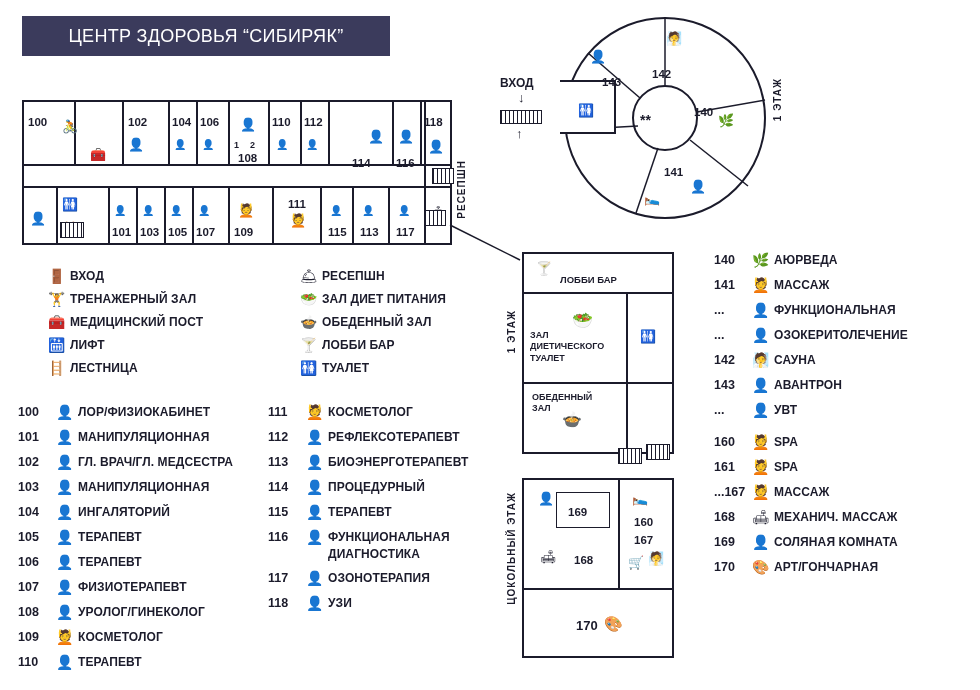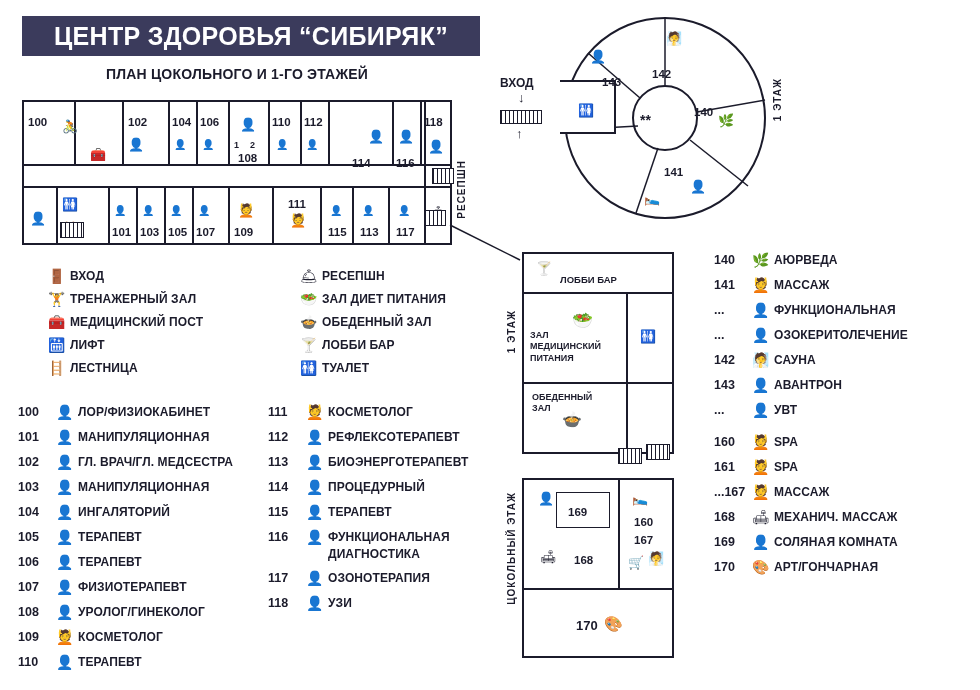--- a/index.html
+++ b/index.html
@@ -8,24 +8,24 @@
     background:#ffffff;
     font-family:"Liberation Sans", sans-serif;
     color:#1b1b2b;
     position:relative;
     overflow:hidden;
   }
   .root{position:relative;width:980px;height:690px;}
 
   
   .title-bar{
-    position:absolute;left:22px;top:16px;width:458px;height:40px;
+    position:absolute;left:22px;top:16px;width:368px;height:40px;
     background:#3b3b5c;color:#fff;
     display:flex;align-items:center;justify-content:center;
-    font-size:25px;font-weight:bold;letter-spacing:.3px;
+    font-size:18px;font-weight:normal;letter-spacing:.3px;
   }
   .subtitle{
     position:absolute;left:22px;top:66px;width:430px;
     text-align:center;font-size:14px;font-weight:bold;letter-spacing:.2px;
   }
 
   
   .plan{position:absolute;border:2px solid #1b1b2b;box-sizing:border-box;background:#fff;}
   .cellline{position:absolute;background:#1b1b2b;}
   .vline{width:1.5px;}
@@ -58,21 +58,20 @@
     background:repeating-linear-gradient(90deg,#1b1b2b 0 1.5px,#fff 1.5px 4px);
   }
   .arrow{position:absolute;font-size:13px;font-weight:bold;}
 </style>
 </head>
 <body>
 
 <div class="root">
 
   <div class="title-bar">ЦЕНТР ЗДОРОВЬЯ “СИБИРЯК”</div>
-  <div class="subtitle">ПЛАН ЦОКОЛЬНОГО И 1-ГО ЭТАЖЕЙ</div>
 
   <div class="plan" style="left:22px;top:100px;width:430px;height:145px;"></div>
 
   <div class="cellline vline" style="left:74px;top:102px;height:62px;"></div>
   <div class="cellline vline" style="left:122px;top:102px;height:62px;"></div>
   <div class="cellline vline" style="left:168px;top:102px;height:62px;"></div>
   <div class="cellline vline" style="left:196px;top:102px;height:62px;"></div>
   <div class="cellline vline" style="left:228px;top:102px;height:62px;"></div>
   <div class="cellline vline" style="left:268px;top:102px;height:62px;"></div>
   <div class="cellline vline" style="left:300px;top:102px;height:62px;"></div>
@@ -191,21 +190,21 @@
   <div class="plan" style="left:522px;top:252px;width:152px;height:202px;"></div>
   <div class="cellline hline" style="left:524px;top:292px;width:148px;"></div>
   <div class="cellline hline" style="left:524px;top:382px;width:148px;"></div>
   <div class="cellline vline" style="left:626px;top:292px;height:160px;"></div>
   <div class="vlabel" style="left:506px;top:310px;">1 ЭТАЖ</div>
 
   <div class="ico" style="left:536px;top:262px;">🍸</div>
   <div class="numsm" style="left:560px;top:274px;font-size:9.5px;">ЛОББИ БАР</div>
 
   <div class="ico" style="left:572px;top:312px;font-size:17px;">🥗</div>
-  <div class="numsm" style="left:530px;top:330px;font-size:9px;width:48px;line-height:1.25;">ЗАЛ МЕДИЦИНСКИЙ ПИТАНИЯ</div>
+  <div class="numsm" style="left:530px;top:330px;font-size:9px;width:48px;line-height:1.25;">ЗАЛ ДИЕТИЧЕСКОГО ТУАЛЕТ</div>
 
   <div class="numsm" style="left:532px;top:392px;font-size:9px;width:46px;line-height:1.25;">ОБЕДЕННЫЙ ЗАЛ</div>
   <div class="ico" style="left:562px;top:412px;font-size:16px;">🍲</div>
 
   <div class="ico" style="left:640px;top:330px;">🚻</div>
 
   <div class="hatch" style="position:absolute;left:618px;top:448px;width:22px;height:14px;border:1.5px solid #1b1b2b;"></div>
   <div class="hatch" style="position:absolute;left:646px;top:444px;width:22px;height:14px;border:1.5px solid #1b1b2b;"></div>
 
   <div class="plan" style="left:522px;top:478px;width:152px;height:180px;"></div>

